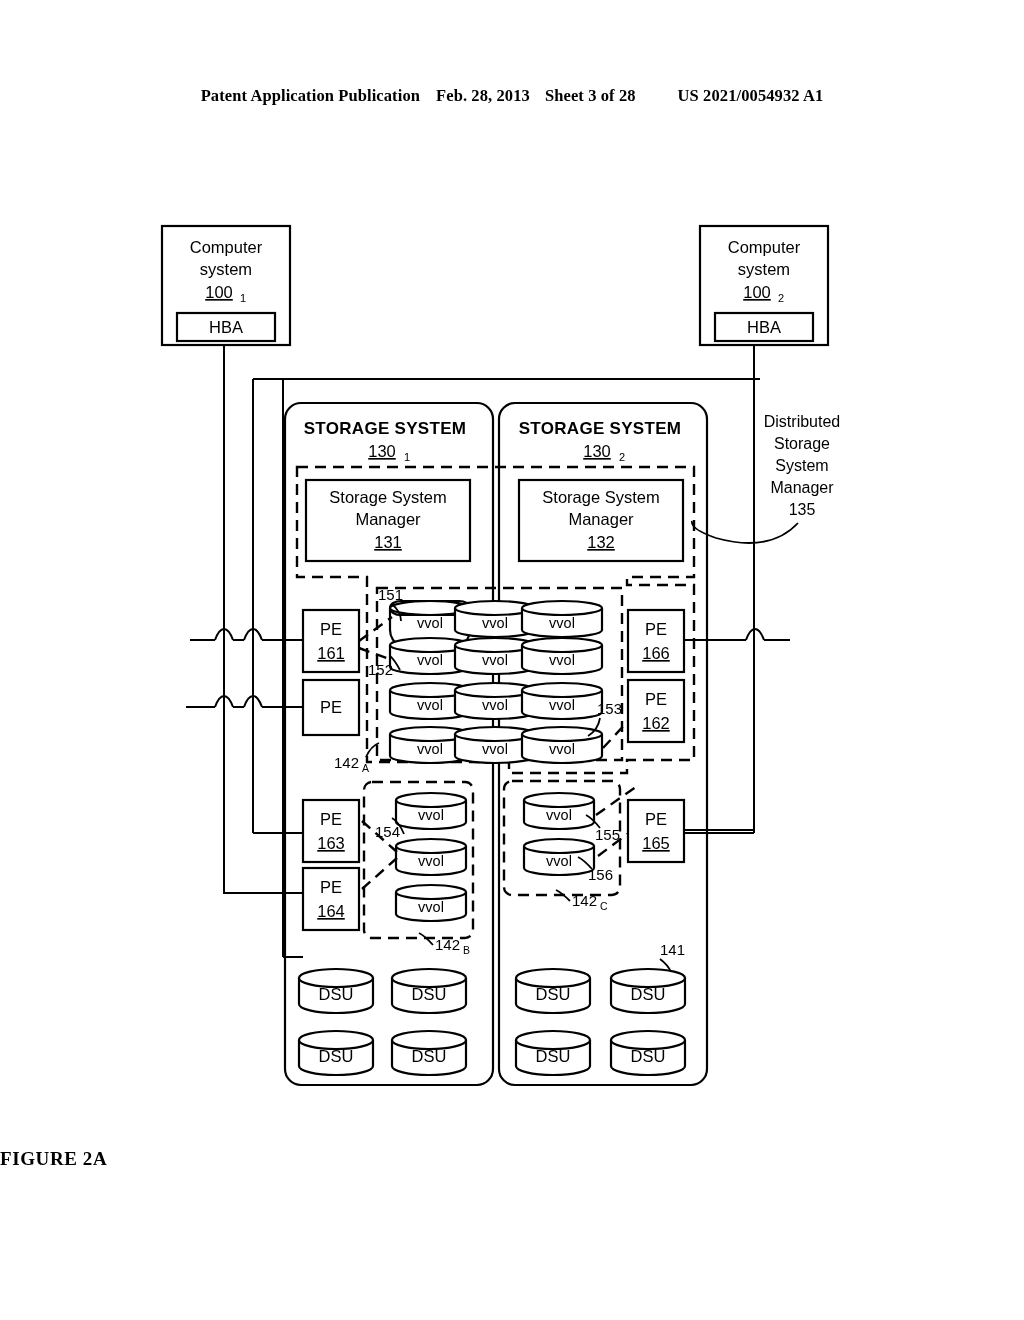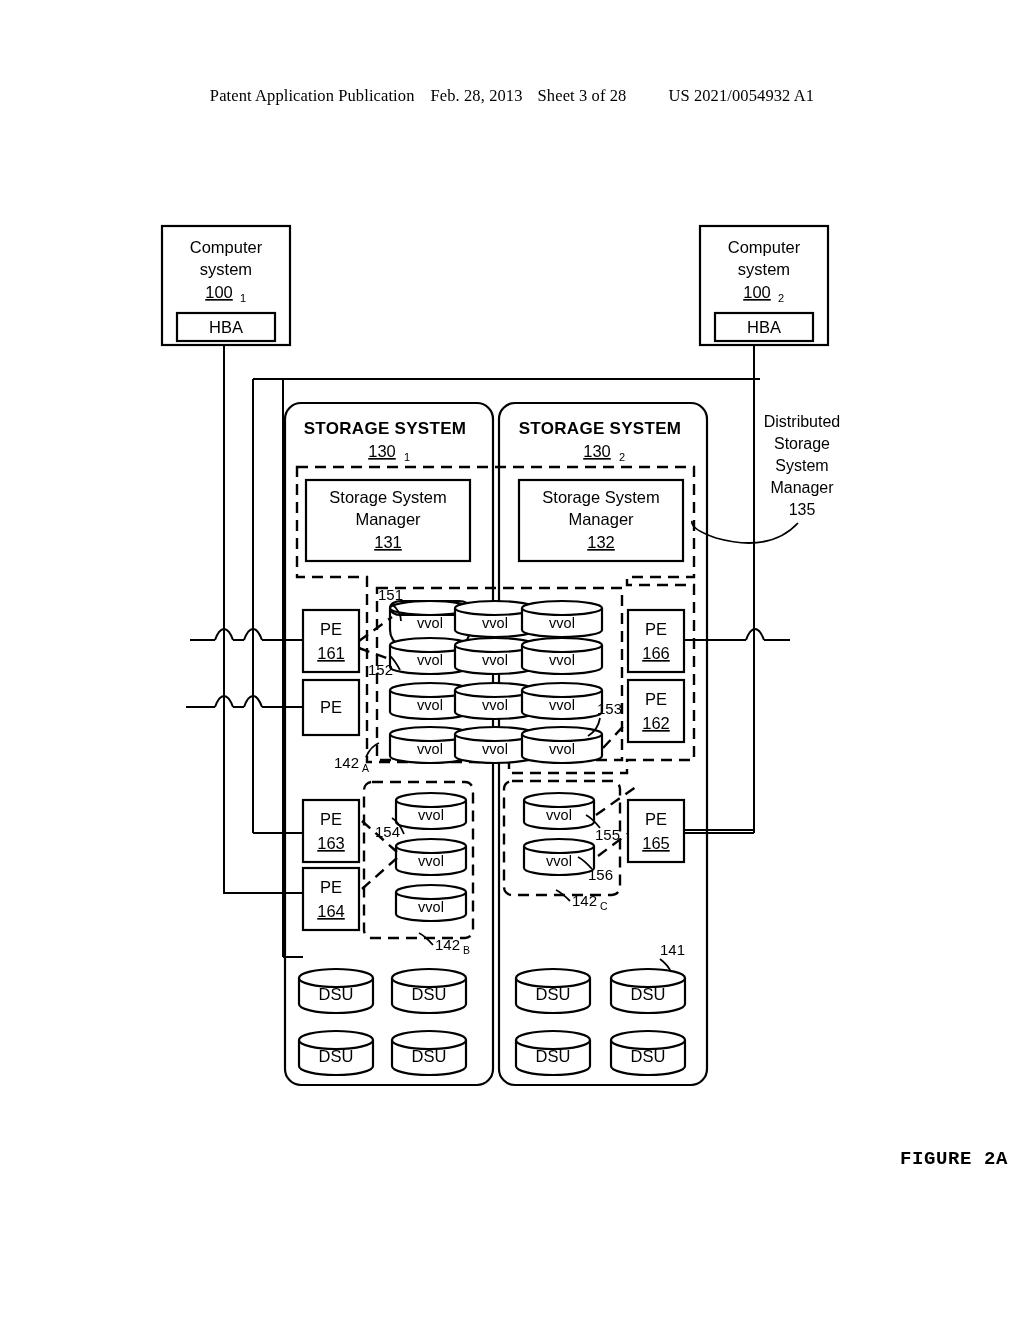--- a/index.html
+++ b/index.html
@@ -17,37 +17,37 @@
   }
   .page-header {
     position: absolute;
     top: 86px;
     left: 0;
     width: 1024px;
     display: flex;
     justify-content: center;
     align-items: baseline;
     font-family: "Liberation Serif", serif;
-    font-weight: normal;
+    font-weight: bold;
     font-size: 16.5px;
     letter-spacing: 0.1px;
     white-space: nowrap;
   }
   .hdr-pub { }
   .hdr-date { margin-left: 16px; }
   .hdr-sheet { margin-left: 15px; }
   .hdr-num { margin-left: 42px; }
 
   .figure-caption {
     position: absolute;
     top: 1148px;
     left: 0;
     width: 1008px;
-    text-align: right;
-    font-family: Liberation Mono, monospace;
+    text-align: left;
+    font-family: Liberation Serif, serif;
     font-weight: bold;
     font-size: 19px;
     letter-spacing: 0.6px;
   }
 
   svg.diagram {
     position: absolute;
     top: 0;
     left: 0;
   }

